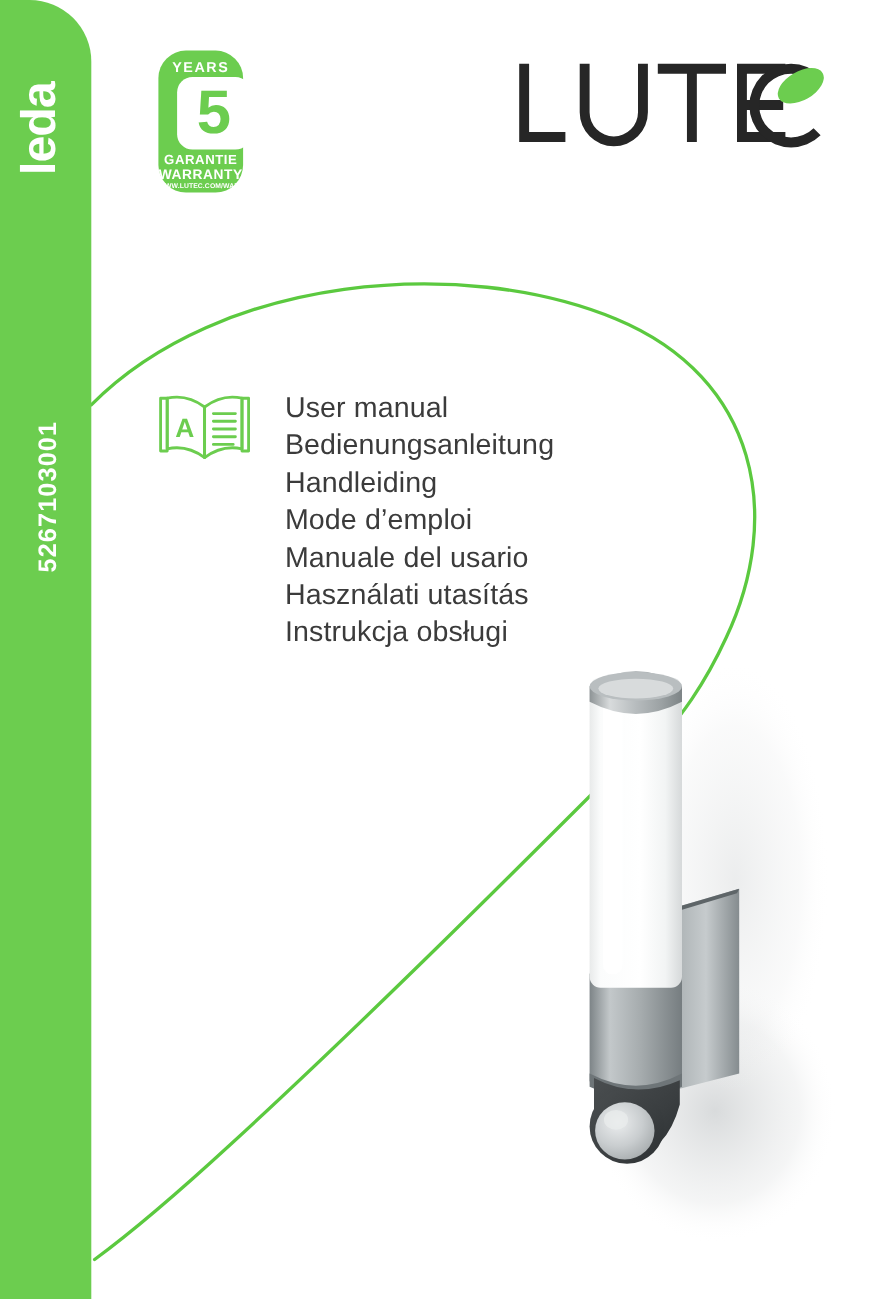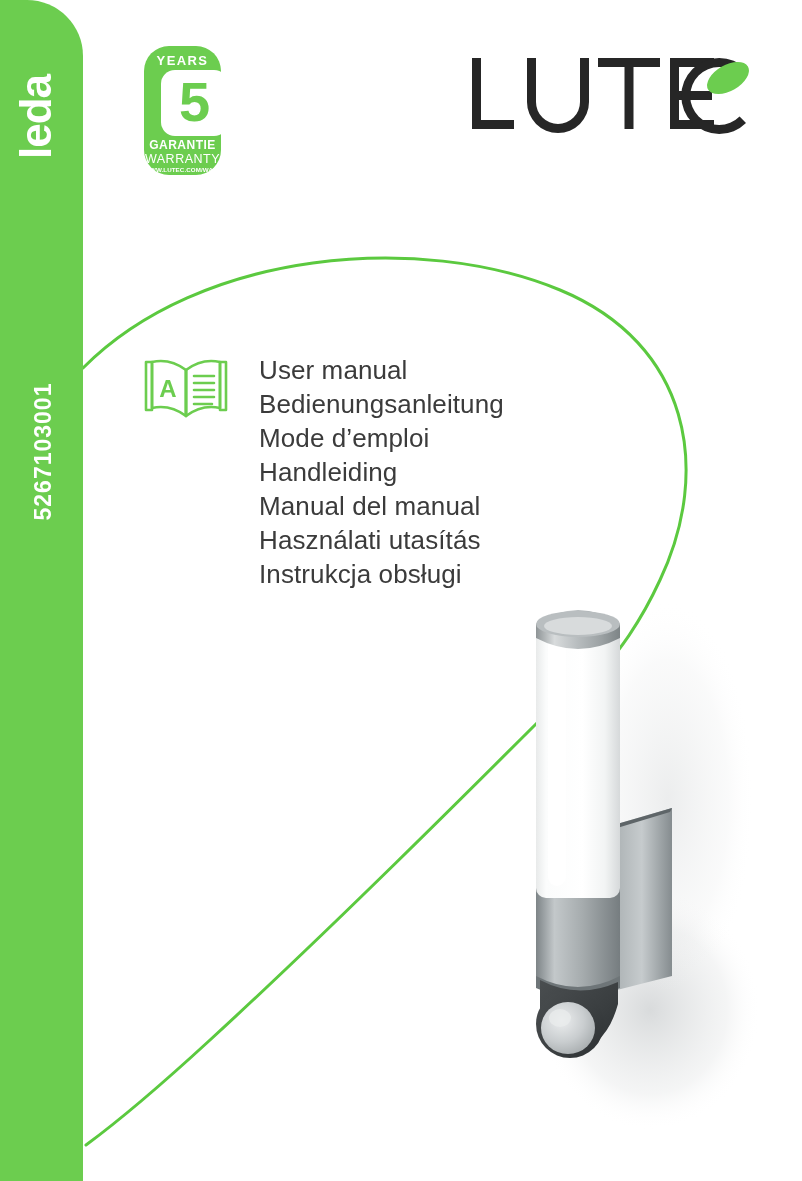--- a/index.html
+++ b/index.html
@@ -104,21 +104,21 @@
     top:93px; left:0; right:0;
     font-size:12px;
     font-weight:bold;
     letter-spacing:.5px;
     line-height:1;
   }
   .badge-warranty{
     position:absolute;
     top:107px; left:0; right:0;
     font-size:12.5px;
-    font-weight:normal;
+    font-weight:bold;
     letter-spacing:.5px;
     line-height:1;
   }
   .badge-url{
     position:absolute;
     top:121px; left:0; right:0;
     font-size:6.2px;
     font-weight:bold;
     letter-spacing:.1px;
     line-height:1;
@@ -292,20 +292,20 @@
       <path d="M82 10 q-18 -4 -34 8 v46 q16 -12 34 -8 Z"></path>
       <path d="M48 18 v46"></path>
       <path d="M56 24 h20 M56 31 h20 M56 38 h20 M56 45 h20 M56 52 h18"></path>
     </g>
     <text x="30" y="45" fill="#6ccd4f" font-family="'Liberation Sans',sans-serif" font-size="24" font-weight="bold" text-anchor="middle">A</text>
   </svg>
 
   <div class="lang-list">
     <div class="lang-line">User manual</div>
     <div class="lang-line">Bedienungsanleitung</div>
+    <div class="lang-line">Handleiding</div>
     <div class="lang-line">Mode d’emploi</div>
-    <div class="lang-line">Handleiding</div>
-    <div class="lang-line">Manual del manual</div>
+    <div class="lang-line">Manuale del usario</div>
     <div class="lang-line">Használati utasítás</div>
     <div class="lang-line">Instrukcja obsługi</div>
   </div>
 
 </div>
 
 </body></html>

